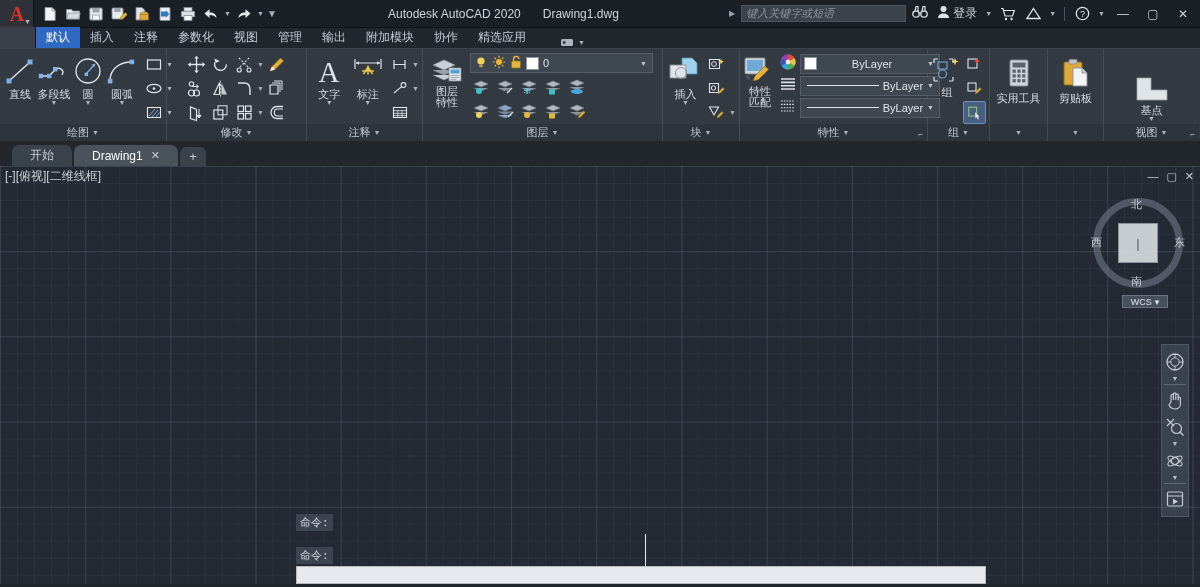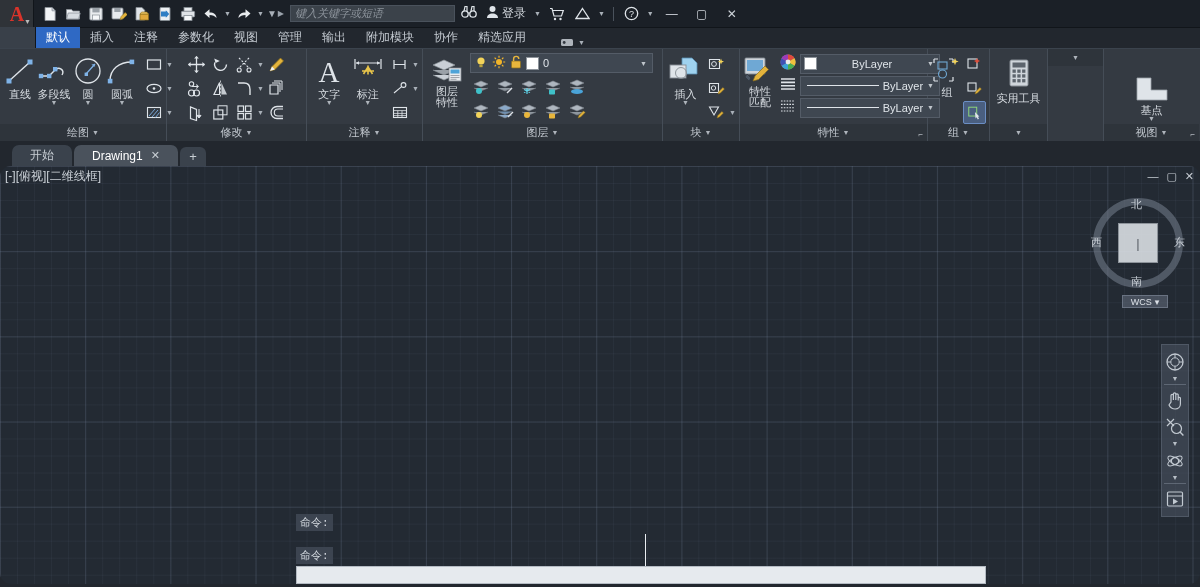--- a/index.html
+++ b/index.html
@@ -124,21 +124,20 @@
   
   .canvas {
     position:absolute; left:0; top:166px; width:1200px; height:418px;
     background:
       linear-gradient(to right, rgba(120,135,160,.20) 1px, transparent 1px) 0 0/85.2px 100%,
       linear-gradient(to bottom, rgba(120,135,160,.20) 1px, transparent 1px) 0 0/100% 85.2px,
       linear-gradient(to right, rgba(110,125,150,.085) 1px, transparent 1px) 0 0/17.04px 100%,
       linear-gradient(to bottom, rgba(110,125,150,.085) 1px, transparent 1px) 0 0/100% 17.04px,
       #232a33;
     overflow:hidden;
-    border-radius:11px;
   }
   .vp-label {
     position:absolute; left:5px; top:2px; font-size:12px; color:#cdd3d9;
     white-space:nowrap; cursor:pointer;
   }
   .vp-wbtns { position:absolute; right:6px; top:4px; display:flex; gap:8px; color:#c7cdd4; font-size:11px;}
   .vp-wbtns span { cursor:pointer; }
 
   
   .viewcube { position:absolute; right:14px; top:29px; width:96px; height:96px; }
@@ -259,20 +258,24 @@
       <span class="qcaret">▼</span>
       <div class="qicon">
         <svg width="17" height="16" viewBox="0 0 17 16">
             <path d="M3.5 12c0-3.6 2.6-5.6 7-5.6V3.2l5 4.4-5 4.4V8.9c-3.3 0-5.3 1-7 3.1z" fill="#e8ebee"></path>
           </svg>
       </div>
       <span class="qcaret">▼</span>
       <span class="qcaret" style="font-size:10px;">▼</span>
     </div>
 
+    <div class="title-text">
+      <span>Autodesk AutoCAD 2020</span>
+      <span>Drawing1.dwg</span>
+    </div>
 
     <div class="searchwrap">
       <span class="search-arrow">▶</span>
       <div class="searchbox">键入关键字或短语</div>
       <span style="cursor:pointer;">
         <svg width="16" height="14" viewBox="0 0 16 14">
             <circle cx="4" cy="9" r="3.2" fill="none" stroke="#dfe4e9" stroke-width="1.3"></circle>
             <circle cx="12" cy="9" r="3.2" fill="none" stroke="#dfe4e9" stroke-width="1.3"></circle>
             <path d="M3 6l1-4.5h2L6 6M10 6l1-4.5h2L13 6M7 8h2" stroke="#dfe4e9" stroke-width="1.2" fill="none"></path>
           </svg>
@@ -862,20 +865,31 @@
             </svg>
           <span class="lbl">实用工具</span>
         </div>
       </div>
       <div class="panel-title">
         <span class="ptcaret">▼</span>
       </div>
     </div>
 
     <div class="panel" style="width:56px;">
+      <div class="panel-body" style="justify-content:center;align-items:flex-start;padding-top:6px;">
+        <div class="bigbtn" style="width:54px;">
+          <svg width="32" height="32" viewBox="0 0 32 32">
+              <rect x="4" y="4" width="18" height="23" rx="1.5" fill="#e0a93c" stroke="#8b6f1c" stroke-width="1"></rect>
+              <rect x="9" y="1.5" width="8" height="4.5" rx="1" fill="#bdc3ca" stroke="#868d94" stroke-width=".8"></rect>
+              <path d="M13 10h9l5 5v13h-14z" fill="#f2f4f6" stroke="#868d94" stroke-width=".9"></path>
+              <path d="M22 10v5h5" fill="#ccd2d8" stroke="#868d94" stroke-width=".8"></path>
+            </svg>
+          <span class="lbl">剪贴板</span>
+        </div>
+      </div>
       <div class="panel-title">
         <span class="ptcaret">▼</span>
       </div>
     </div>
 
     <div class="panel" style="width:95px;border-right:none;">
       <div class="panel-body" style="justify-content:center;align-items:flex-start;padding-top:24px;">
         <div class="bigbtn" style="width:60px;">
           <svg width="38" height="26" viewBox="0 0 38 26">
               <path d="M4 2h14v12h16v10H4z" fill="#dfe4e9" stroke="#9aa1a8" stroke-width=".8"></path>

